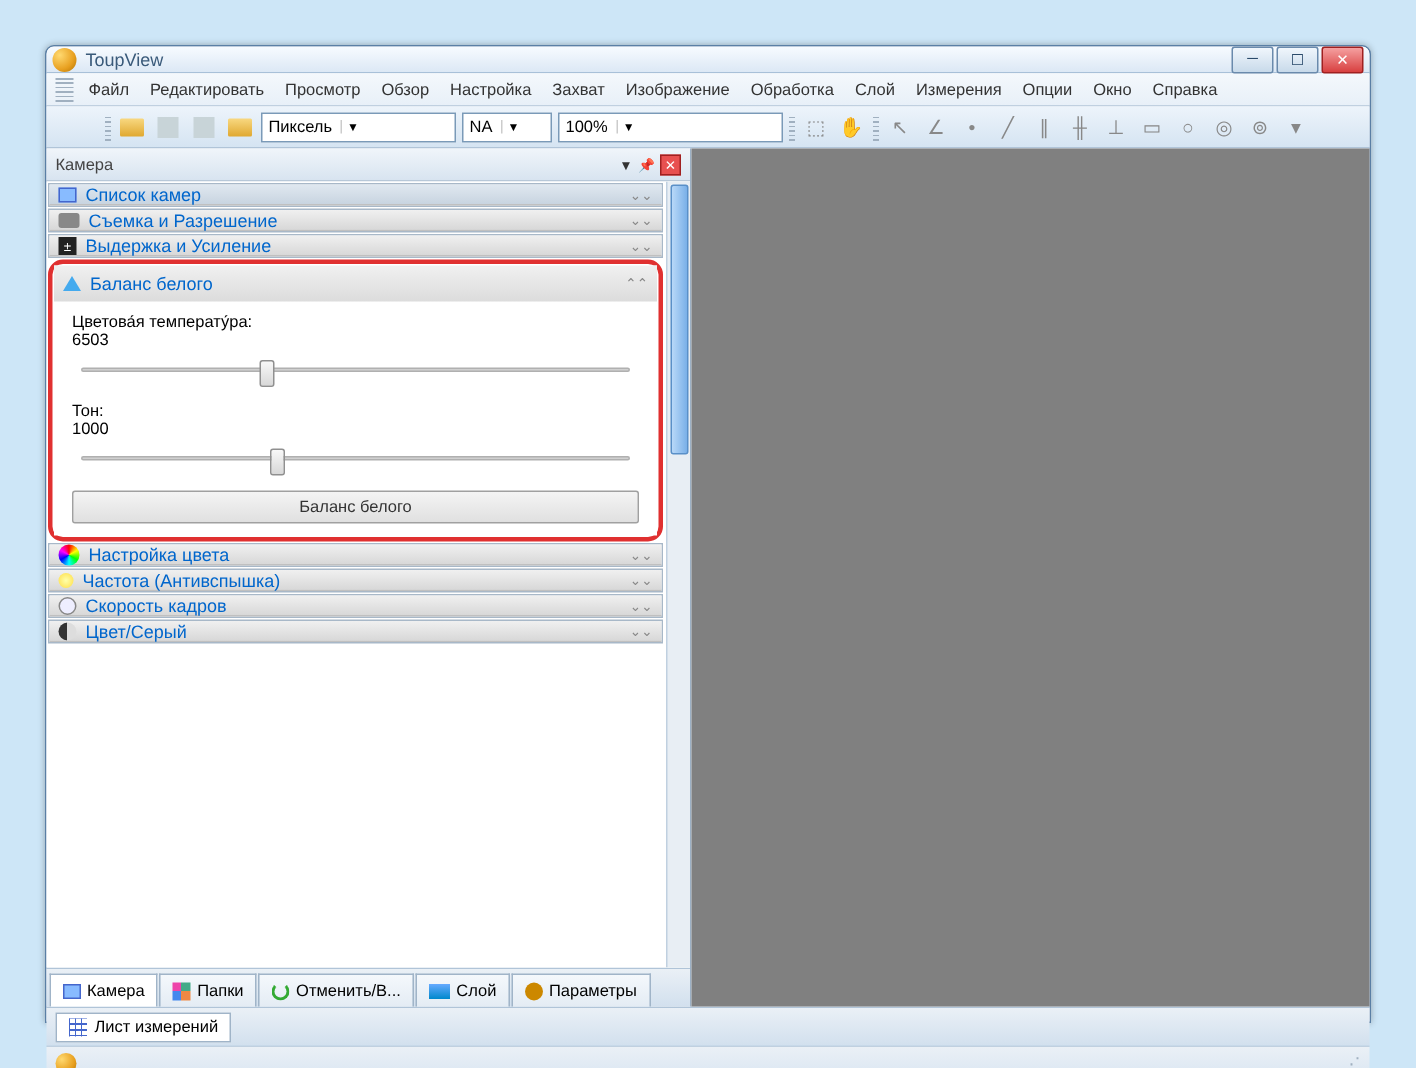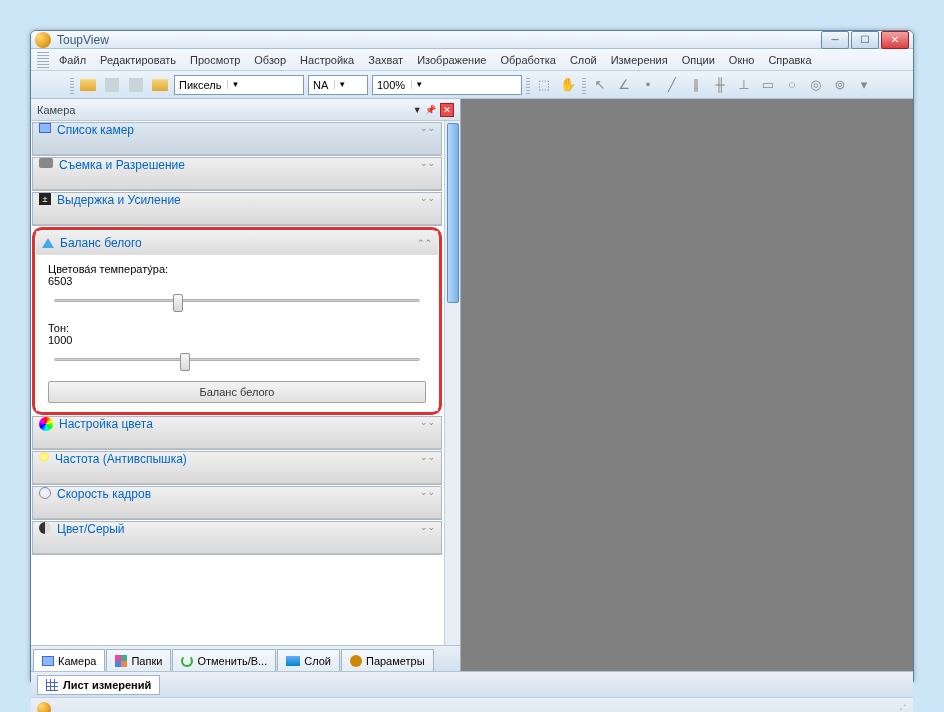--- a/index.html
+++ b/index.html
@@ -32,21 +32,21 @@
   .panel-caption .sp{flex:1;}
   .panel-caption .pc-btn{font-size:9px;margin-left:4px;color:#333;}
   .panel-caption .pc-close{width:14px;height:14px;background:#e85050;color:#fff;display:flex;align-items:center;justify-content:center;border:1px solid #a02020;font-size:9px;margin-left:3px;}
   
   .panel-body{flex:1;overflow-y:hidden;position:relative;background:#fff;}
   .acc-wrap{position:absolute;left:0;top:0;width:412px;}
   .scrollbar{position:absolute;right:0;top:0;width:16px;height:100%;background:#e8eef4;border-left:1px solid #c0d0e0;}
   .scrollbar .thumb{position:absolute;left:2px;top:2px;width:12px;height:180px;background:linear-gradient(90deg,#b8d8f8,#7ab0e8);border:1px solid #5a90c8;border-radius:2px;}
   
   .acc{border:1px solid #a8b8c8;margin:1px;}
-  .acc-h{height:32px;background:linear-gradient(#f0f0f0,#d8d8d8);display:flex;align-items:flex-start;padding:0 6px;gap:6px;border-bottom:1px solid #c0c0c0;}
+  .acc-h{height:14px;background:linear-gradient(#f0f0f0,#d8d8d8);display:flex;align-items:center;padding:0 6px;gap:6px;border-bottom:1px solid #c0c0c0;}
   .acc-h.first{background:linear-gradient(#e0e8f0,#c8d4e0);}
   .acc-h .acc-title{color:#0066cc;font-weight:normal;font-size:12px;}
   .acc-h .chev{margin-left:auto;color:#888;font-size:9px;}
   .acc-icon{width:14px;height:14px;display:inline-block;}
   
   .highlight-box{border:3px solid #e03030;border-radius:10px;margin:1px;padding:1px;}
   .wb-panel{background:#fff;}
   .wb-head{height:24px;display:flex;align-items:center;padding:0 6px;gap:6px;background:linear-gradient(#f0f0f0,#dcdcdc);}
   .wb-head .acc-title{color:#0066cc;font-size:12px;}
   .wb-head .chev{margin-left:auto;color:#888;font-size:9px;}
@@ -60,21 +60,21 @@
   .wb-btn{flex:1;height:22px;background:linear-gradient(#f4f4f4,#e0e0e0);border:1px solid #a0a0a0;border-radius:2px;display:flex;align-items:center;justify-content:center;color:#333;}
   
   .tabbar{height:26px;background:linear-gradient(#eaf0f6,#d2e0ee);border-top:1px solid #b0c4d8;display:flex;align-items:flex-end;padding:0 2px;}
   .tab{height:22px;padding:0 8px;display:flex;align-items:center;gap:4px;border:1px solid #a0b4c8;border-bottom:none;background:linear-gradient(#f4f8fc,#e4ecf4);margin-right:1px;}
   .tab.active{background:#fff;}
   .tab-ic{width:12px;height:12px;display:inline-block;}
   
   .content{flex:1;background:#808080;}
   
   .bottombar{height:26px;background:linear-gradient(#eaf0f6,#d2e0ee);border-top:1px solid #b0c4d8;display:flex;align-items:center;padding:0 6px;}
-  .bottombar .btab{height:20px;padding:0 8px;display:flex;align-items:center;gap:5px;border:1px solid #a0b4c8;background:#fff;font-weight:bold;}
+  .bottombar .btab{height:20px;padding:0 8px;display:flex;align-items:center;gap:5px;border:1px solid #a0b4c8;background:#fff;}
   
   .statusbar{height:22px;background:linear-gradient(#eaf0f6,#dae6f2);border-top:1px solid #c0d0e0;display:flex;align-items:center;padding:0 6px;gap:5px;color:#444;}
   .statusbar .app-icon{width:14px;height:14px;display:inline-block;background:radial-gradient(circle at 30% 30%,#ffd970,#e8a020 60%,#b07000);border-radius:50%;}
   .statusbar .sizer{margin-left:auto;color:#a0b0c0;font-size:12px;}
   
   .ic-folder{background:linear-gradient(#f8d880,#e0a830);width:16px;height:12px;border-radius:1px;}
   .ic-save{background:#c8d4d8;width:14px;height:14px;}
   .ic-cam{background:#888;width:14px;height:10px;border-radius:2px;}
   .ic-tree{background:conic-gradient(#4a8 0 25%,#e84 0 50%,#48e 0 75%,#e4a 0);width:12px;height:12px;}
   .ic-undo{width:12px;height:12px;border:2px solid #3a3;border-radius:50%;border-top-color:transparent;}

